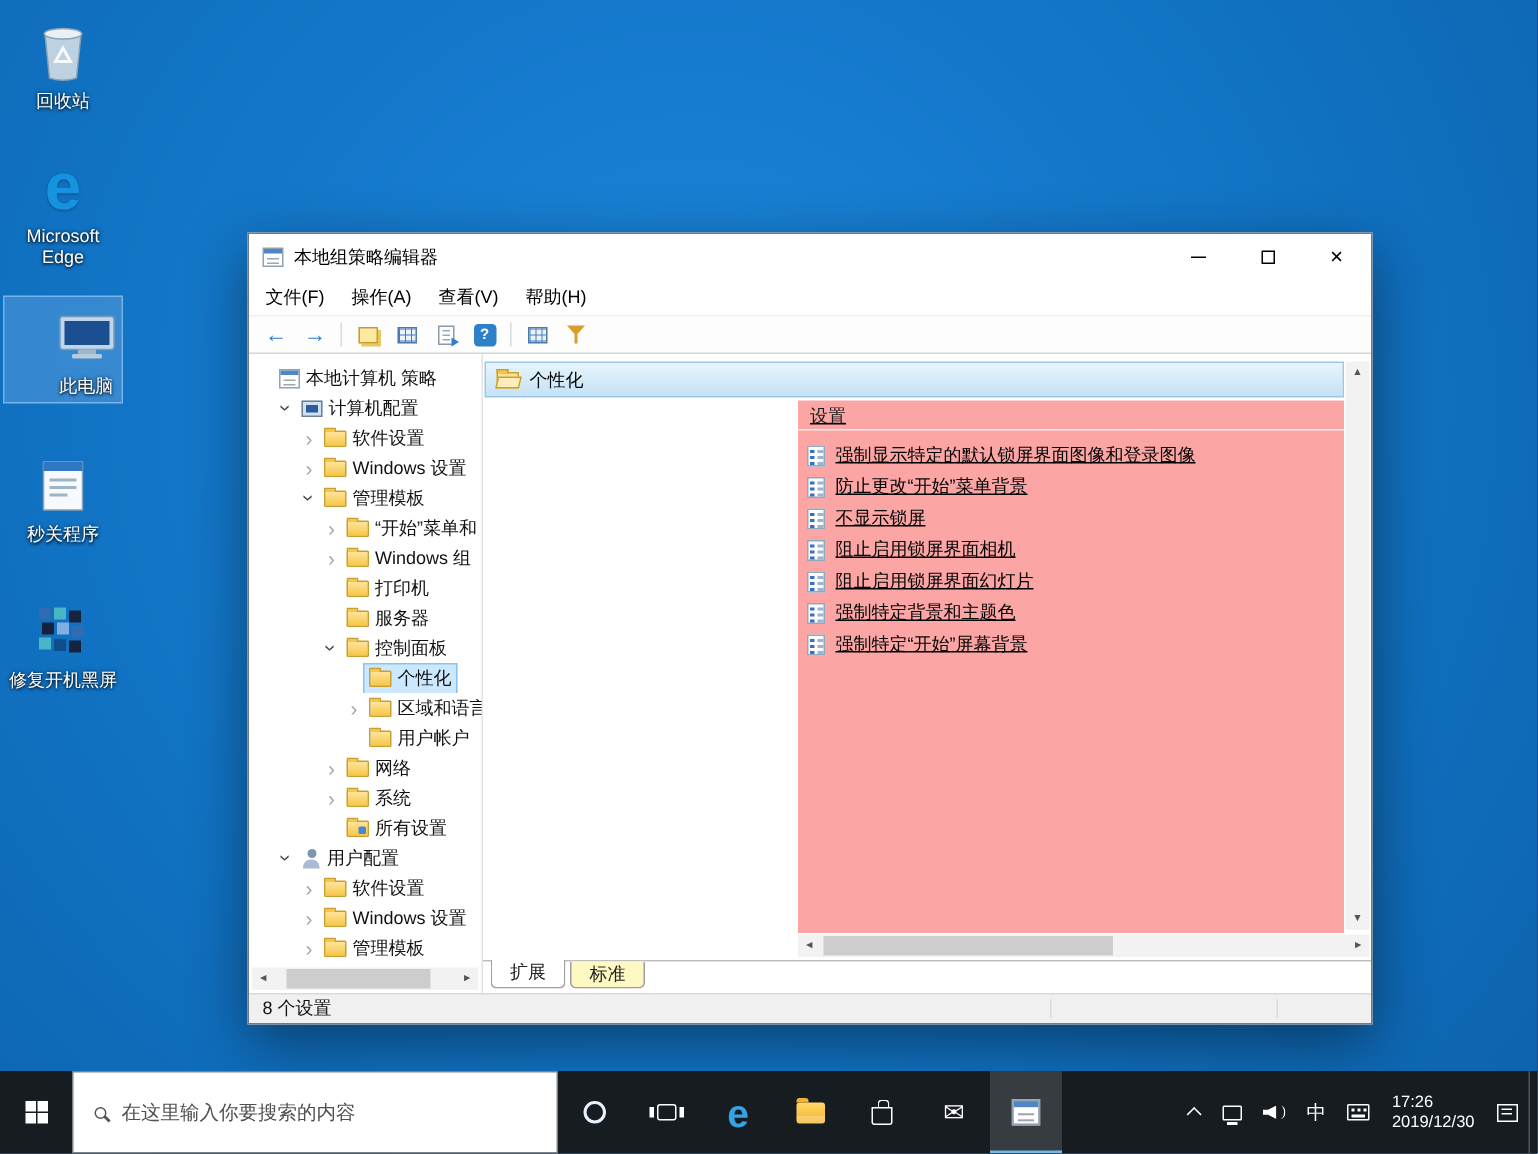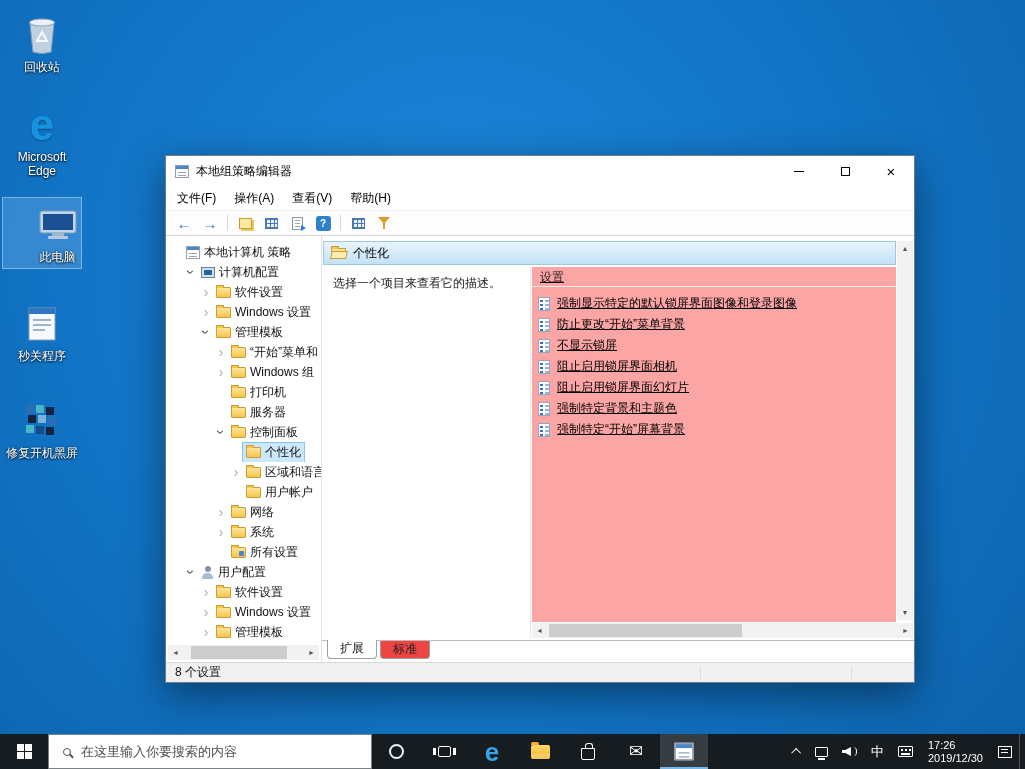--- a/index.html
+++ b/index.html
@@ -66,21 +66,21 @@
   .content-pane{flex:1;position:relative;background:#fff;min-width:0;}
   .content-header{position:absolute;left:1px;top:5px;right:18px;height:24px;background:linear-gradient(#e8f4fc,#c3e2f6);
     border:1px solid #9cc8e6;display:flex;align-items:center;gap:7px;padding-left:7px;font-size:12px;color:#000;}
   .desc-panel{position:absolute;left:1px;top:31px;width:208px;bottom:23px;border-right:1px solid #ececec;padding:8px 10px;font-size:12px;color:#1a1a1a;background:#fff;}
   .settings-panel{position:absolute;left:210px;top:31px;right:18px;bottom:40px;overflow:hidden;background:#fca5a5;text-decoration:underline;}
   .col-header{height:20px;line-height:20px;font-size:12px;color:#1a1a1a;padding-left:8px;border-bottom:1px solid #ececec;margin-bottom:6px;}
   .srow{height:21px;display:flex;align-items:center;gap:7px;padding-left:6px;font-size:12px;color:#000;white-space:nowrap;}
   .content-hscroll{position:absolute;left:210px;right:1px;bottom:24px;height:15px;background:#f2f2f2;display:flex;align-items:center;}
 
   .tabs{position:absolute;left:0;right:0;bottom:0;height:22px;border-top:1px solid #bdbdbd;background:#fff;display:flex;padding-left:5px;text-align:center;}
-  .tab{font-size:12px;padding:0 12px;border:1px solid #9e9e9e;border-top:none;border-radius:0 0 4px 4px;margin-right:3px;height:18px;line-height:17px;background:#ef4444;color:#222;}
+  .tab{font-size:12px;padding:0 12px;border:1px solid #9e9e9e;border-top:none;border-radius:0 0 4px 4px;margin-right:3px;height:18px;line-height:17px;background:#fef9c3;color:#222;}
   .tab.active{background:#fff;margin-top:-1px;height:19px;}
 
   .statusbar{height:20px;flex:none;background:#f0f0f0;border-top:1px solid #d9d9d9;display:flex;align-items:center;padding-left:9px;font-size:12px;color:#111;position:relative;}
   .status-cell{position:absolute;right:62px;top:3px;bottom:3px;width:152px;border-left:1px solid #dcdcdc;border-right:1px solid #dcdcdc;}
 
   
   .ic-folder{display:inline-block;width:15px;height:11px;background:linear-gradient(#ffe49a,#f5c64a);border:1px solid #c79f33;border-radius:1px;position:relative;flex:none;}
   .ic-folder::before{content:"";position:absolute;left:-1px;top:-3px;width:6px;height:2px;background:#f5c64a;border:1px solid #c79f33;border-bottom:none;border-radius:1px 1px 0 0;}
   .ic-folder.allset::after{content:"";position:absolute;right:1px;bottom:1px;width:5px;height:5px;background:#4b86d2;border-radius:1px;}
   .ic-folder-open{display:inline-block;width:15px;height:11px;background:linear-gradient(#ffe49a,#f5c64a);border:1px solid #c79f33;position:relative;flex:none;}
@@ -92,21 +92,21 @@
   .ic-user::before{content:"";position:absolute;left:4px;top:0;width:6px;height:6px;border-radius:50%;background:#7d95b5;}
   .ic-user::after{content:"";position:absolute;left:1px;bottom:0;width:11px;height:6px;border-radius:5px 5px 0 0;background:#a9bcd4;}
   .ic-console{display:inline-block;width:14px;height:13px;background:#fff;border:1px solid #93a1b0;position:relative;flex:none;}
   .ic-console::before{content:"";position:absolute;left:0;top:0;right:0;height:3px;background:#4f86c8;}
   .ic-console::after{content:"";position:absolute;left:2px;top:6px;width:8px;height:1px;background:#9aa8b6;box-shadow:0 3px 0 #9aa8b6;}
   .ic-policy{position:relative;width:12px;height:14px;background:#fdfdfd;border:1px solid #90a8c0;flex:none;display:inline-block;}
   .ic-policy::before{content:"";position:absolute;left:1px;top:2px;width:3px;height:2px;background:#3a6fc0;box-shadow:0 4px 0 #3a6fc0,0 8px 0 #3a6fc0;}
   .ic-policy::after{content:"";position:absolute;left:6px;top:2px;width:4px;height:2px;background:#9ab4d4;box-shadow:0 4px 0 #9ab4d4,0 8px 0 #9ab4d4;}
 
   
-  #taskbar{position:absolute;left:0;bottom:0;width:100%;height:35px;background:#171c21;display:flex;align-items:stretch;z-index:50;color:#fff;}
+  #taskbar{position:absolute;left:0;bottom:0;width:100%;height:55px;background:#171c21;display:flex;align-items:stretch;z-index:50;color:#fff;}
   .start{width:48px;display:flex;align-items:center;justify-content:center;}
   .winlogo{width:15px;height:15px;display:grid;grid-template-columns:7px 7px;grid-template-rows:7px 7px;gap:1px;}
   .winlogo i{background:#fff;display:block;}
   .searchbox{width:324px;background:#fff;display:flex;align-items:center;gap:10px;padding-left:14px;border:1px solid #7a8288;color:#4f4f4f;font-size:13px;}
   .search-glyph{width:8px;height:8px;border:1.5px solid #555;border-radius:50%;position:relative;flex:none;}
   .search-glyph::after{content:"";position:absolute;width:5px;height:1.5px;background:#555;transform:rotate(45deg);right:-4px;bottom:-2px;}
   .tb-apps{display:flex;}
   .tb-app{width:48px;display:flex;align-items:center;justify-content:center;position:relative;}
   .tb-app.active{background:rgba(255,255,255,.14);box-shadow:inset 0 -2px 0 #76b9e8;}
   .ic-cortana{width:15px;height:15px;border:2px solid #e6f3fd;border-radius:50%;}
@@ -401,23 +401,20 @@
           <span class="sarr">►</span>
         </div>
       </div>
 
       <div class="content-pane">
         <div class="content-header">
           <span class="ic-folder-open"></span>
           <span>个性化</span>
         </div>
 
-        <div class="desc-panel">
-          <span>选择一个项目来查看它的描述。</span>
-        </div>
 
         <div class="settings-panel">
           <div class="col-header">设置</div>
           <div id="settings-list">
               <div class="srow">
     <span class="ic-policy"></span>
     <span class="slbl">强制显示特定的默认锁屏界面图像和登录图像</span>
   </div>
               <div class="srow">
     <span class="ic-policy"></span>

